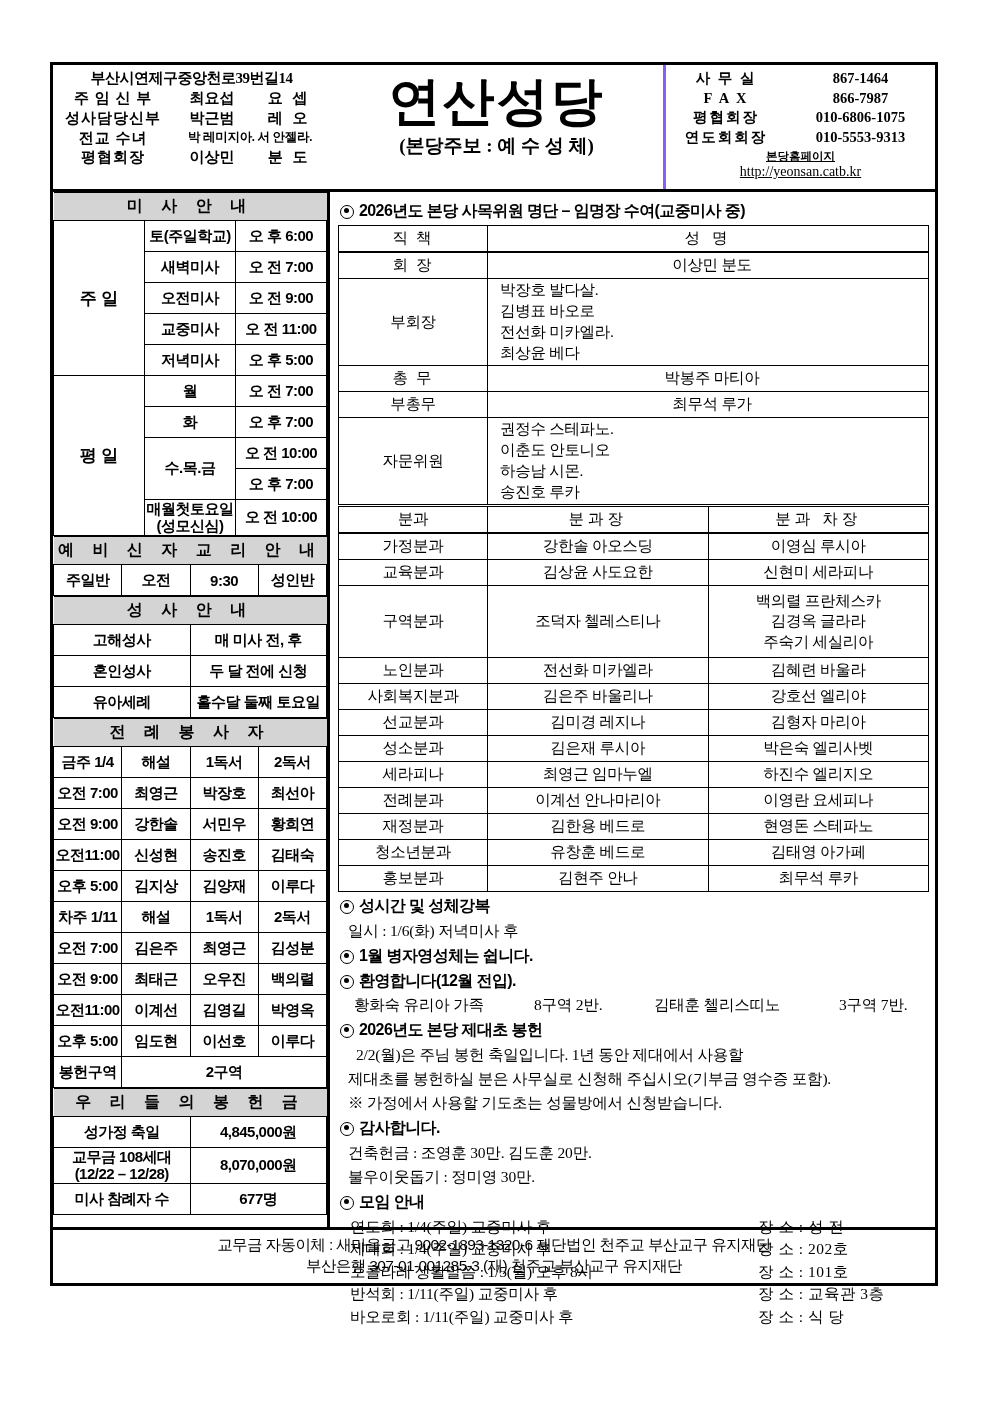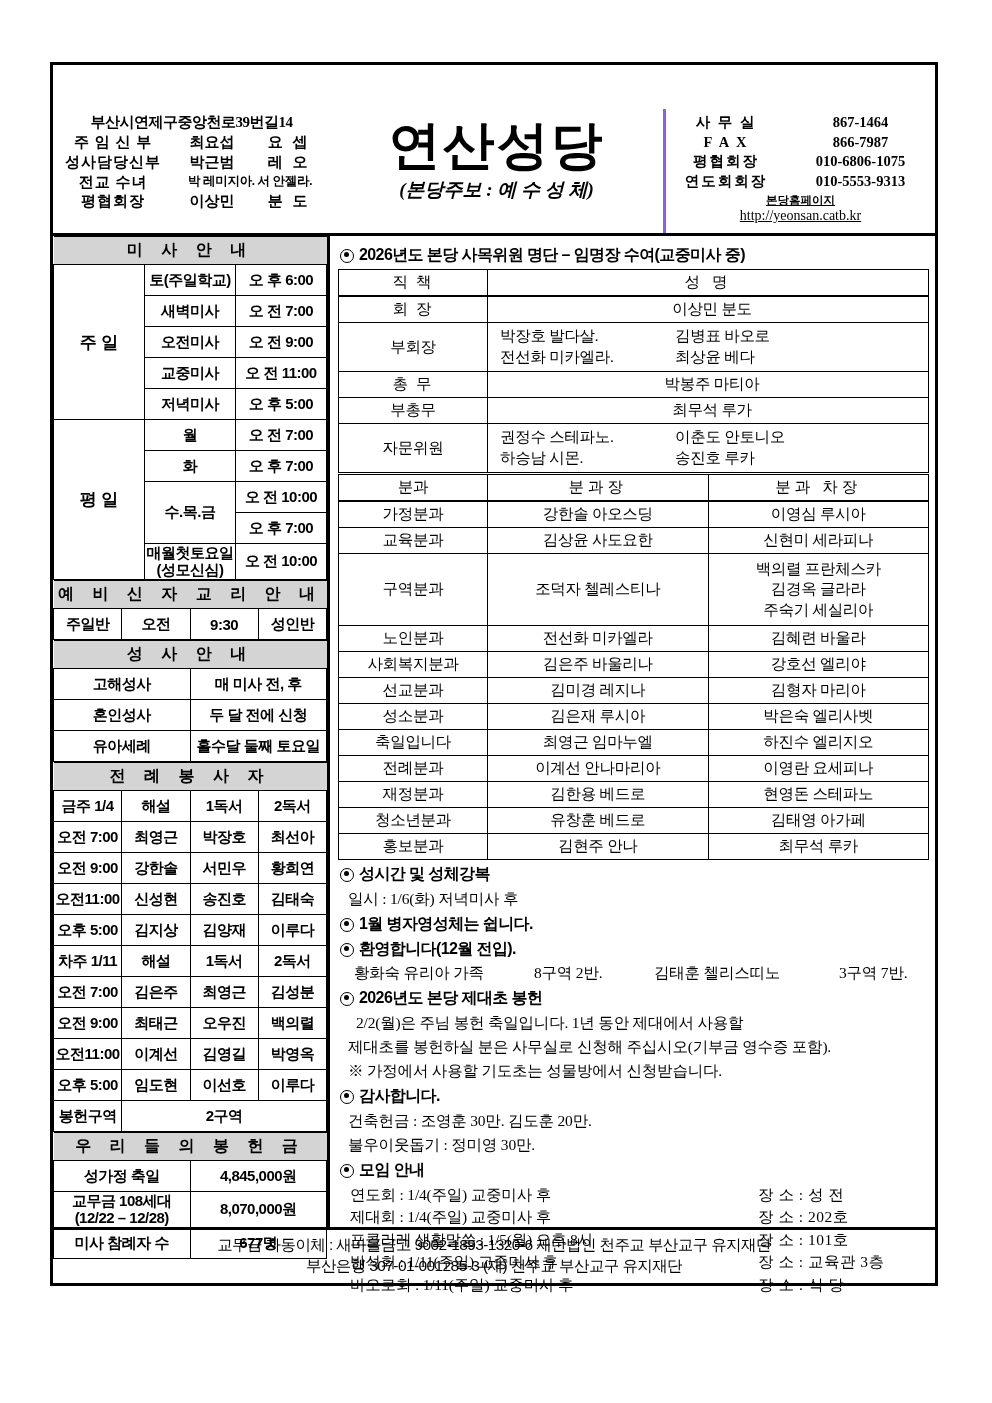--- a/index.html
+++ b/index.html
@@ -14,21 +14,20 @@
     width:888px;height:1224px;
     border:3px solid #000;
     box-sizing:border-box;
     display:flex;flex-direction:column;
   }
   
   .masthead{
     display:flex;align-items:stretch;
     border-bottom:3px solid #000;
     height:124px;
-    margin-top:44px;
   }
   .mh-left{width:277px;padding:4px 0 0 0;box-sizing:border-box;}
   .mh-left .addr{
     text-align:center;font-size:15px;font-weight:bold;letter-spacing:-0.5px;
     font-family:"Liberation Serif",serif;margin-bottom:1px;
   }
   .mh-row{display:flex;font-size:15px;font-weight:bold;line-height:1.32;}
   .mh-row .lbl{width:120px;text-align:center;letter-spacing:1px;}
   .mh-row .nm{width:78px;text-align:center;}
   .mh-row .bn{width:76px;text-align:center;letter-spacing:3px;}
@@ -36,21 +35,21 @@
   .mh-row.small .nm2{width:154px;text-align:center;font-size:12.5px;letter-spacing:-0.3px;}
   .mh-center{
     flex:1;display:flex;flex-direction:column;align-items:center;justify-content:flex-start;
     padding-top:8px;
   }
   .mh-center .bigtitle{
     font-family:"Liberation Sans","DejaVu Sans",sans-serif;
     font-size:52px;font-weight:bold;letter-spacing:2px;line-height:1.08;
   }
   .mh-center .subtitle{
-    font-size:19px;font-weight:bold;letter-spacing:0px;margin-top:4px;font-style:italic;
+    font-size:19px;font-weight:bold;letter-spacing:0px;margin-top:4px;
   }
   .mh-right{
     width:272px;border-left:3px solid #8b5cf6;box-sizing:border-box;
     padding-top:4px;
   }
   .mh-right .r{display:flex;font-size:14.5px;font-weight:bold;line-height:1.35;}
   .mh-right .r .k{width:120px;text-align:center;letter-spacing:2px;}
   .mh-right .r .v{flex:1;text-align:center;font-family:"Liberation Serif",serif;}
   .mh-right .hp{text-align:center;font-size:11.5px;font-weight:bold;text-decoration:underline;margin-top:2px;}
   .mh-right .url{text-align:center;font-size:14px;text-decoration:underline;line-height:1.1;}
@@ -100,21 +99,21 @@
   table.cm td{
     border:1.2px solid #000;text-align:center;vertical-align:middle;
     font-size:15.5px;padding:1px 2px;height:23px;letter-spacing:-0.3px;
     font-family:"Liberation Serif",serif;
   }
   table.cm td.th{letter-spacing:4px;border-bottom:2.5px solid #000;}
   table.cm td.role{width:144px;letter-spacing:2px;}
   table.cm td.role.tight{letter-spacing:-0.3px;}
   table.cm td.two{height:46px;}
   table.cm td.three{height:69px;}
-  .pair{display:flex;justify-content:flex-start;padding-left:10px;}
+  .pair{display:flex;justify-content:flex-start;padding-left:10px;flex-direction:column;}
   .pair .a{width:175px;text-align:left;}
   .pair .b{text-align:left;}
   .lft{text-align:right;padding-left:10px !important;}
   .stack{line-height:1.32;}
   .ann{font-size:15.5px;line-height:1.42;margin:1px 0 2px 10px;letter-spacing:-0.2px;}
   .ann.ind{margin-left:18px;}
   .mtg{display:flex;margin:0 0 0 12px;font-size:15.5px;line-height:1.45;letter-spacing:-0.2px;}
   .mtg .what{width:408px;}
   .mtg .where{letter-spacing:0.5px;}
   .welcome{display:flex;margin:0 0 0 16px;font-size:15.5px;letter-spacing:-0.2px;}
@@ -467,21 +466,21 @@
           <td>선교분과</td>
           <td>김미경 레지나</td>
           <td>김형자 마리아</td>
         </tr>
         <tr>
           <td>성소분과</td>
           <td>김은재 루시아</td>
           <td>박은숙 엘리사벳</td>
         </tr>
         <tr>
-          <td>축일입니다</td>
+          <td>세라피나</td>
           <td>최영근 임마누엘</td>
           <td>하진수 엘리지오</td>
         </tr>
         <tr>
           <td>전례분과</td>
           <td>이계선 안나마리아</td>
           <td>이영란 요세피나</td>
         </tr>
         <tr>
           <td>재정분과</td>

